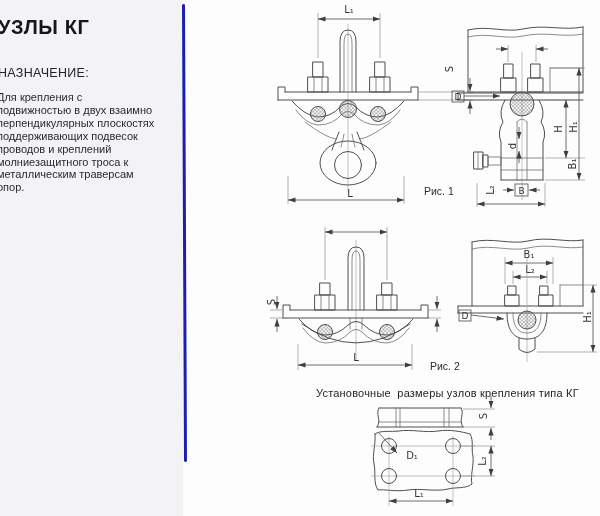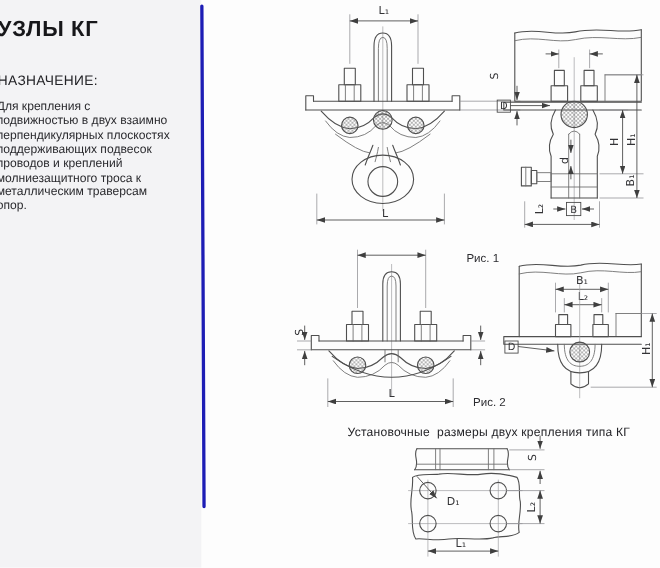--- a/index.html
+++ b/index.html
@@ -8,21 +8,21 @@
   .left-panel{position:absolute;left:0;top:0;width:183px;height:516px;background:#f3f3f5;}
   .accent-rule{position:absolute;left:183px;top:4px;width:3px;height:458px;background:#1d1db5;
        transform:rotate(-0.25deg);border-radius:2px;}
   .page-title{position:absolute;left:-2px;top:16px;width:180px;font-size:20px;font-weight:700;
        color:#17171a;letter-spacing:0.6px;}
   .purpose-heading{position:absolute;left:-2px;top:66px;width:180px;font-size:12.5px;
        color:#232327;letter-spacing:0.3px;}
   .purpose-text{position:absolute;left:-3px;top:91px;width:176px;font-size:11px;
        line-height:12.9px;color:#2a2a2e;white-space:pre-line;}
   .fig-caption{position:absolute;font-size:10.5px;color:#2c2c30;}
-  .fig1-caption{left:424px;top:185px;margin-top:44px;}
+  .fig1-caption{left:424px;top:185px;}
   .fig2-caption{left:430px;top:360px;}
   .install-heading{position:absolute;left:316px;top:387px;font-size:11px;color:#242428;
        letter-spacing:0.2px;white-space:pre;}
   svg.drawing{position:absolute;left:0;top:0;}
   .ol{stroke:#4f4f4f;stroke-width:1;fill:none;stroke-linecap:round;stroke-linejoin:round;}
   .ol2{stroke:#6e6e6e;stroke-width:0.8;fill:none;stroke-linecap:round;}
   .dl{stroke:#4a4a4a;stroke-width:0.8;fill:none;}
   .thin{stroke:#909094;stroke-width:0.7;fill:none;}
   .cl{stroke:#9a9a9e;stroke-width:0.6;fill:none;}
   .hatched{fill:url(#xh);stroke:#4f4f4f;stroke-width:1;}
@@ -41,21 +41,21 @@
 подвижностью в двух взаимно
 перпендикулярных плоскостях
 поддерживающих подвесок
 проводов и креплений
 молниезащитного троса к
 металлическим траверсам
 опор.</div>
 
 <div class="fig-caption fig1-caption">Рис. 1</div>
 <div class="fig-caption fig2-caption">Рис. 2</div>
-<div class="install-heading">Установочные  размеры двух крепления типа КГ</div>
+<div class="install-heading">Установочные  размеры узлов крепления типа КГ</div>
 
 <svg class="drawing" width="600" height="516" viewBox="0 0 600 516">
   <defs>
     <pattern id="xh" width="3.6" height="3.6" patternUnits="userSpaceOnUse">
       <path d="M0,3.6 L3.6,0 M0,0 L3.6,3.6" stroke="#777" stroke-width="0.5"></path>
     </pattern>
     <marker id="ae" markerWidth="8" markerHeight="6" refX="7.5" refY="2.6" orient="auto" markerUnits="userSpaceOnUse">
       <path d="M0,0 L7.5,2.6 L0,5.2 Z" fill="#3f3f3f"></path>
     </marker>
     <marker id="as" markerWidth="8" markerHeight="6" refX="7.5" refY="2.6" orient="auto-start-reverse" markerUnits="userSpaceOnUse">

